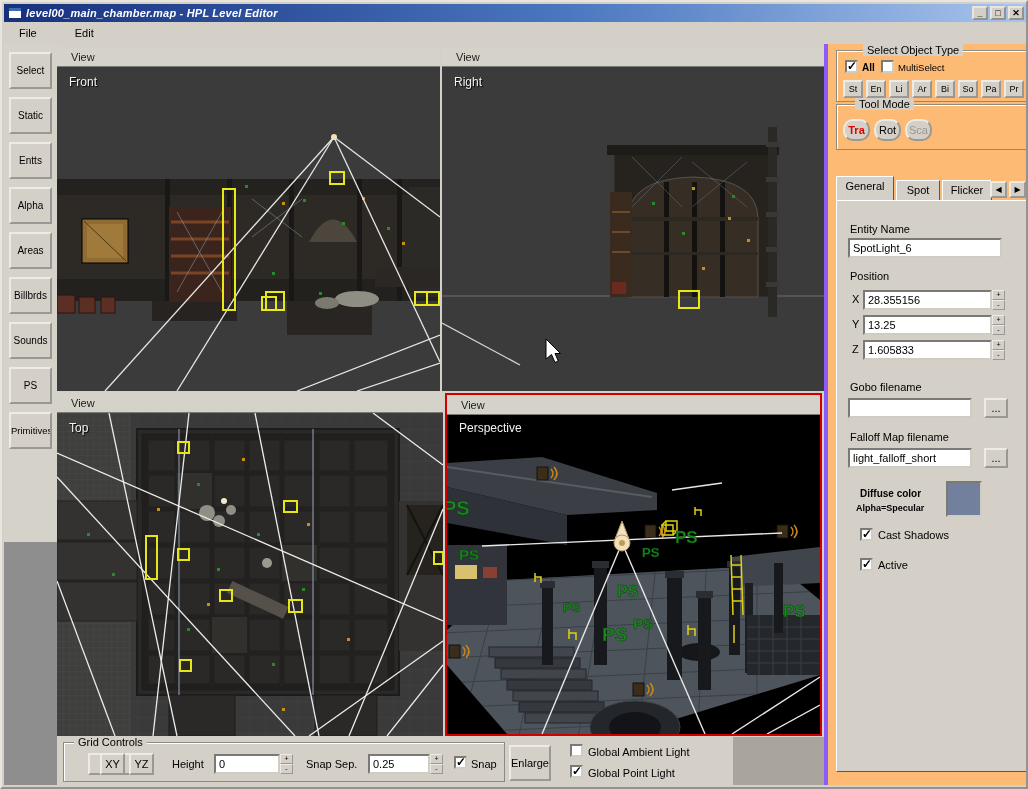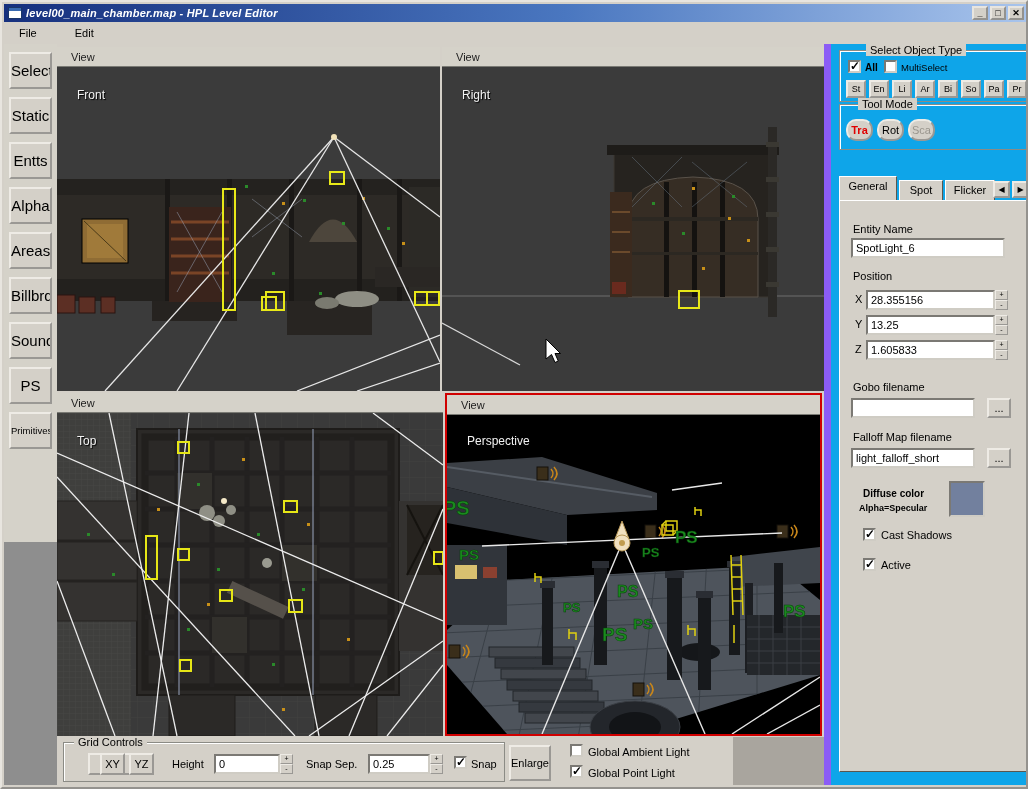--- a/index.html
+++ b/index.html
@@ -18,45 +18,45 @@
   .win-btn{width:16px;height:14px;background:#d4d0c8;border:2px outset #e8e5df;
     font-size:9px;line-height:9px;text-align:center;font-weight:bold;padding:0;cursor:default;}
   .menubar{position:absolute;left:2px;top:20px;width:1022px;height:22px;background:#d4d0c8;
     display:flex;align-items:center;gap:20px;padding-left:6px;}
   .menu-item{padding:3px 9px;}
 
   
   .left-rail{position:absolute;left:2px;top:42px;width:53px;height:741px;background:#8e8e8e;}
   .left-rail .rail-top{position:absolute;left:0;top:0;width:100%;height:498px;background:#d5d2c9;}
   .tool-btn{position:absolute;left:5px;width:43px;height:37px;background:#d4d0c8;
-    border:2px outset #eeebe5;font-size:15px;text-align:center;padding:0;overflow:hidden;cursor:default;}
+    border:2px outset #eeebe5;font-size:10px;text-align:center;padding:0;overflow:hidden;cursor:default;}
 
   
   .vp{position:absolute;background:#3b3b3b;}
   .vp-header{height:20px;background:#d5d2c9;border-bottom:1px solid #7a7a74;
     display:flex;align-items:center;padding-left:14px;color:#1c1c1c;}
-  .vp-label{position:absolute;left:20px;top:28px;color:#f2f2f2;font-size:12px;z-index:3;text-shadow:1px 1px 1px #000;margin-top:13px;}
+  .vp-label{position:absolute;left:12px;top:28px;color:#f2f2f2;font-size:12px;z-index:3;text-shadow:1px 1px 1px #000;}
   .vp svg{display:block;}
   #vp-persp{border:2px solid #d00000;background:#000;}
 
   
   .bottom-bar{position:absolute;left:55px;top:735px;width:767px;height:48px;background:#d4d0c8;}
   .bottom-dark{position:absolute;left:676px;top:0;width:91px;height:48px;background:#a9a59e;}
   .group{position:absolute;border:1px solid #8b8b85;box-shadow:inset 1px 1px 0 #fff;}
   .group>.legend{position:absolute;top:-7px;left:10px;background:#d4d0c8;padding:0 4px;}
   .sq-btn{background:#d4d0c8;border:2px outset #eeebe5;text-align:center;padding:0;cursor:default;font-size:11px;}
   .field{background:#fff;border:2px inset #cfccc4;font-size:11px;padding:1px 3px;height:20px;}
   .spinner{display:inline-flex;flex-direction:column;width:13px;height:20px;vertical-align:top;}
   .spinner button{flex:1;font-size:7px;line-height:6px;padding:0;background:#d4d0c8;border:1px outset #eeebe5;cursor:default;}
   .cb{display:inline-block;width:13px;height:13px;background:#fff;border:2px inset #cfccc4;position:relative;vertical-align:middle;}
   .cb.checked::after{content:"✓";position:absolute;left:0px;top:-3px;font-size:12px;font-weight:bold;}
   .lbl{white-space:nowrap;}
 
   
-  .right-panel{position:absolute;left:822px;top:42px;width:204px;height:741px;background:#0ea5e9;border-left:7px solid #8b5cf6;text-decoration:underline;}
+  .right-panel{position:absolute;left:822px;top:42px;width:204px;height:741px;background:#fdba74;border-left:4px solid #8b5cf6;text-decoration:underline;}
   .type-btn{position:absolute;width:20px;height:18px;font-size:9px;}
   .mode-btn{position:absolute;width:27px;height:22px;font-size:11px;border-radius:10px;}
   .mode-btn.active{color:#e00000;font-weight:bold;}
   .mode-btn.disabled{color:#9a968e;}
   .tab{position:absolute;background:#d4d0c8;border:1px solid #868378;
     border-top-color:#fff;border-left-color:#fff;border-right-color:#5a574f;border-bottom:none;
     text-align:center;padding-top:3px;}
   .tab.active{z-index:2;font-size:11px;}
   .tab-arrow{position:absolute;width:17px;height:17px;font-size:8px;line-height:13px;}
   .panel-box{position:absolute;left:8px;top:156px;width:192px;height:572px;background:#d4d0c8;

